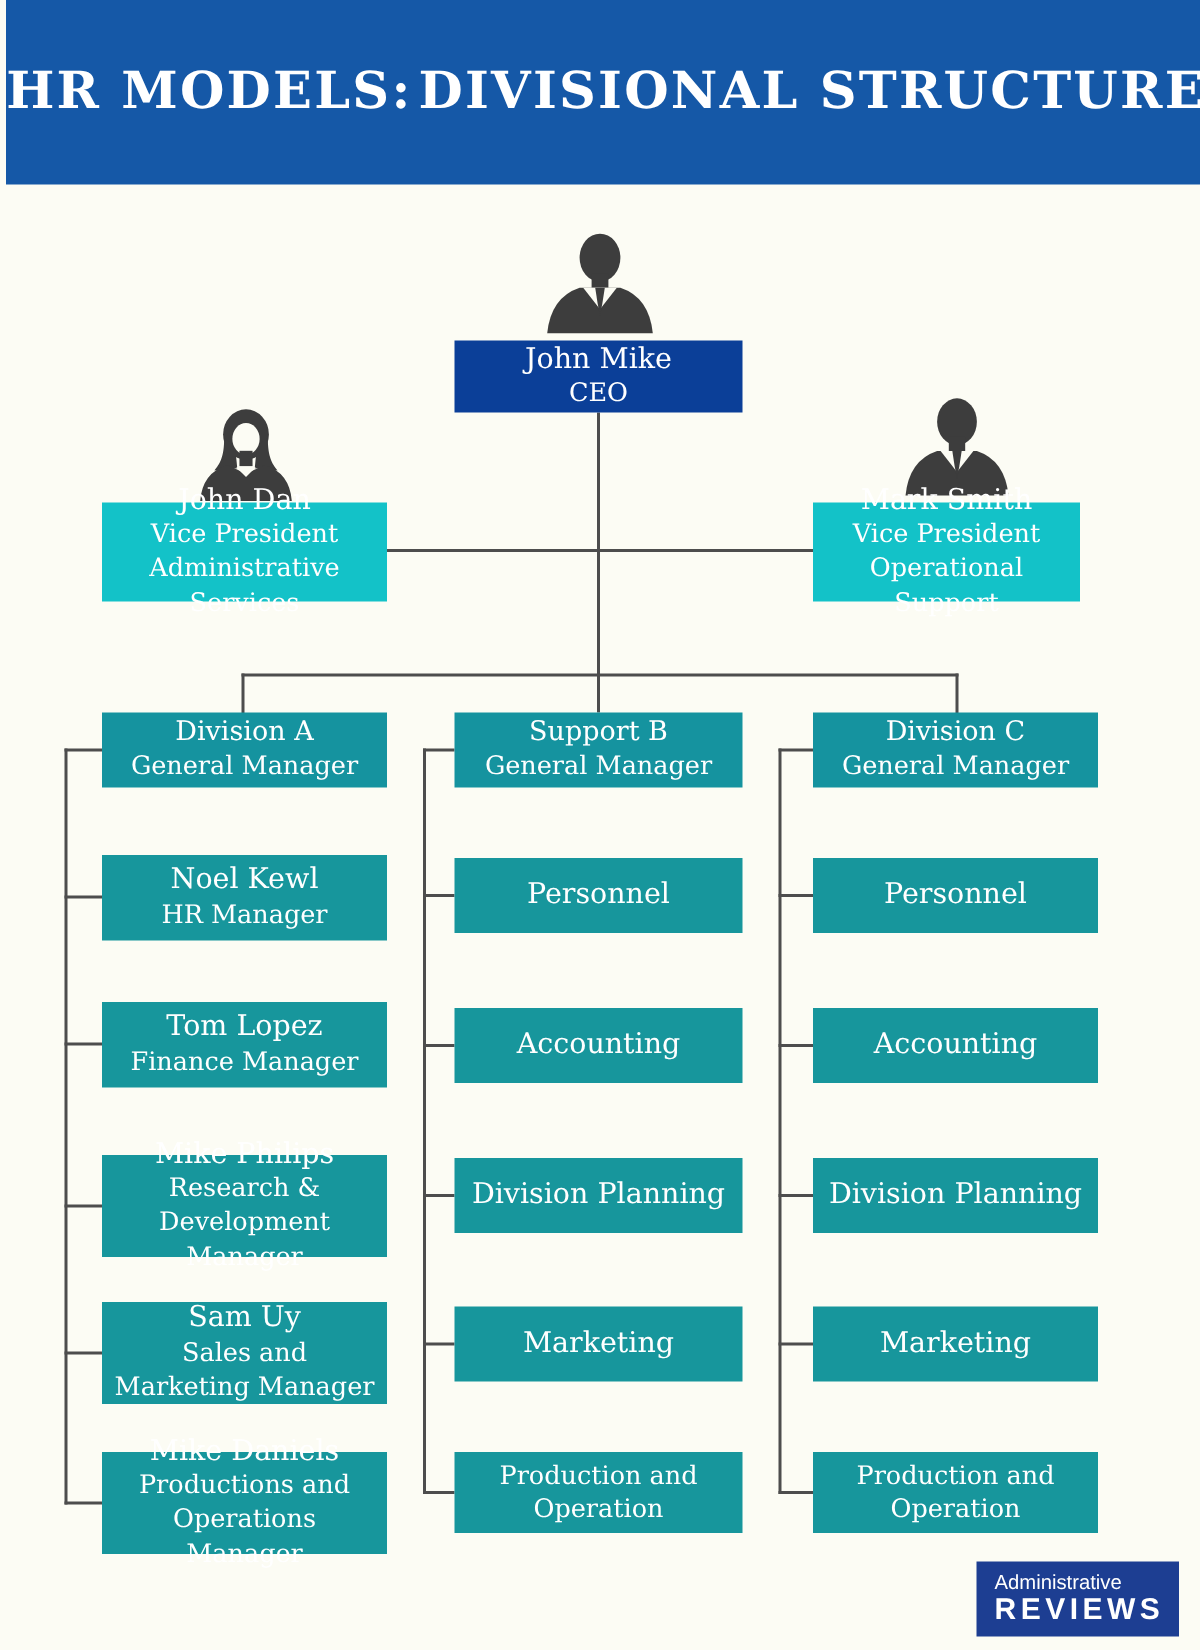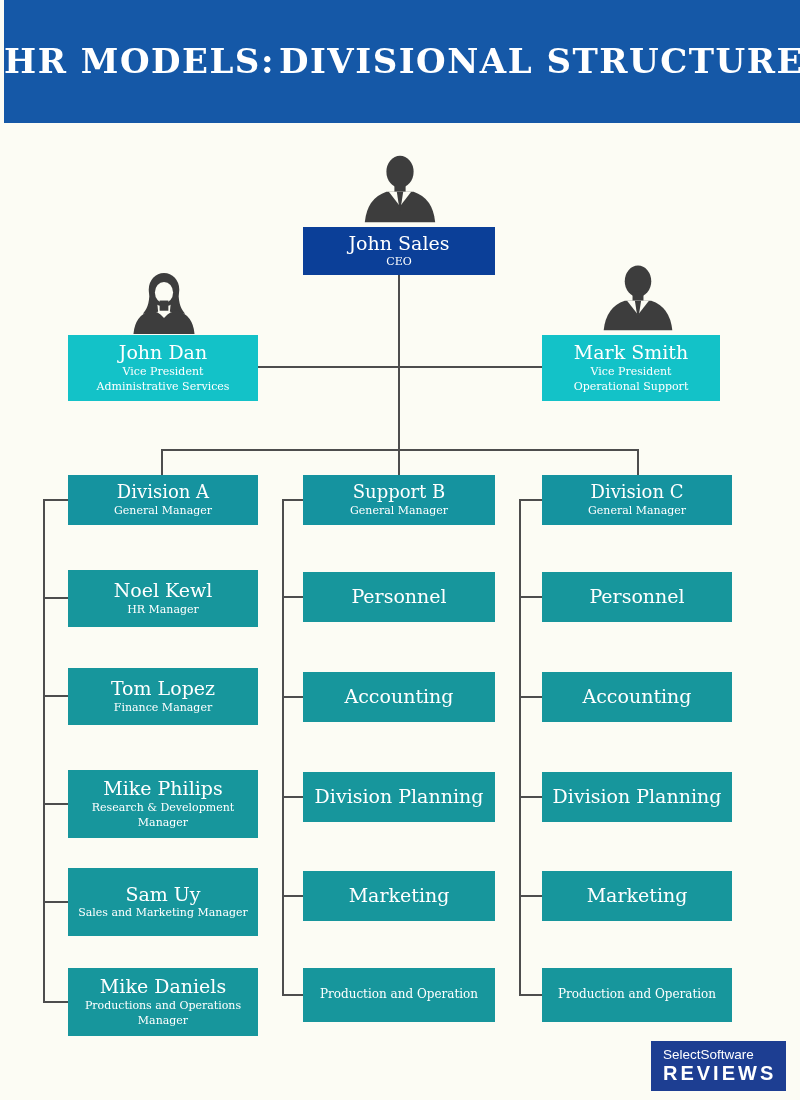--- a/index.html
+++ b/index.html
@@ -18,22 +18,22 @@
   .canvas{position:relative;width:800px;height:1100px;background:var(--bg);overflow:hidden}
 
   .banner{position:absolute;left:4px;top:0;width:800px;height:123px;background:var(--header_blue);
           color:#fff;display:flex;flex-direction:row;justify-content:center;align-items:center;gap:4px}
   .banner .t{font-size:34px;font-weight:700;letter-spacing:1.5px;line-height:1.2;text-align:center}
 
   .node{position:absolute;color:#fff;text-align:center;display:flex;flex-direction:column;
         justify-content:center;align-items:center;line-height:1.25;padding:2px 8px}
   .node .name{font-size:19px}
   .node .name.md{font-size:18px}
-  .node .sub{font-size:11px;line-height:1.35}
-  .node .name.wrap{font-size:12px;line-height:1.3}
+  .node .sub{font-size:17px;line-height:1.35}
+  .node .name.wrap{font-size:17px;line-height:1.3}
   .ceo{background:var(--ceo_blue)}
   .vp{background:var(--vp_cyan)}
   .division{background:var(--division_teal)}
   .item{background:var(--item_teal)}
 
   .hline,.vline{position:absolute;background:var(--line_gray)}
   .hline{height:2px}
   .vline{width:2px}
 
   .icon{position:absolute;color:var(--icon_gray)}
@@ -90,21 +90,21 @@
   <div class="icon" style="left:360px;top:150px;width:80px;height:74px">
     <svg viewBox="0 0 100 88" aria-hidden="true">
       <ellipse class="dark" cx="50" cy="25" rx="17" ry="20"></ellipse>
       <rect class="dark" x="43" y="38" width="14" height="12"></rect>
       <path class="dark" d="M6 88 Q9 58 33 50 L67 50 Q91 58 94 88 Z"></path>
       <path class="lite" d="M36 50 L50 68 L64 50 Z"></path>
       <path class="dark" d="M46 50 L54 50 L52 63 L50 74 L48 63 Z"></path>
     </svg>
   </div>
   <div class="node ceo" style="left:303px;top:227px;width:192px;height:48px">
-    <div class="name">John Sales</div>
+    <div class="name">John Mike</div>
     <div class="sub">CEO</div>
   </div>
 
   <div class="icon" style="left:127px;top:270px;width:74px;height:64px">
     <svg viewBox="0 0 100 88" aria-hidden="true">
       <ellipse class="dark" cx="50" cy="27" rx="21" ry="23"></ellipse>
       <path class="dark" d="M30 30 C30 48 26 54 21 60 L42 58 L40 38 Z"></path>
       <path class="dark" d="M70 30 C70 48 74 54 79 60 L58 58 L60 38 Z"></path>
       <ellipse class="lite" cx="50" cy="31" rx="12.5" ry="14.5"></ellipse>
       <rect class="dark" x="44" y="42" width="12" height="14"></rect>
@@ -193,17 +193,17 @@
     <div class="name">Division Planning</div>
   </div>
   <div class="node item" style="left:542px;top:871px;width:190px;height:50px">
     <div class="name">Marketing</div>
   </div>
   <div class="node item" style="left:542px;top:968px;width:190px;height:54px">
     <div class="name wrap">Production and Operation</div>
   </div>
 
   <div class="logo" style="left:651px;top:1041px;width:135px;height:50px">
-    <div class="l1">SelectSoftware</div>
+    <div class="l1">Administrative</div>
     <div class="l2">REVIEWS</div>
   </div>
 
 </div>
 
 </body></html>

